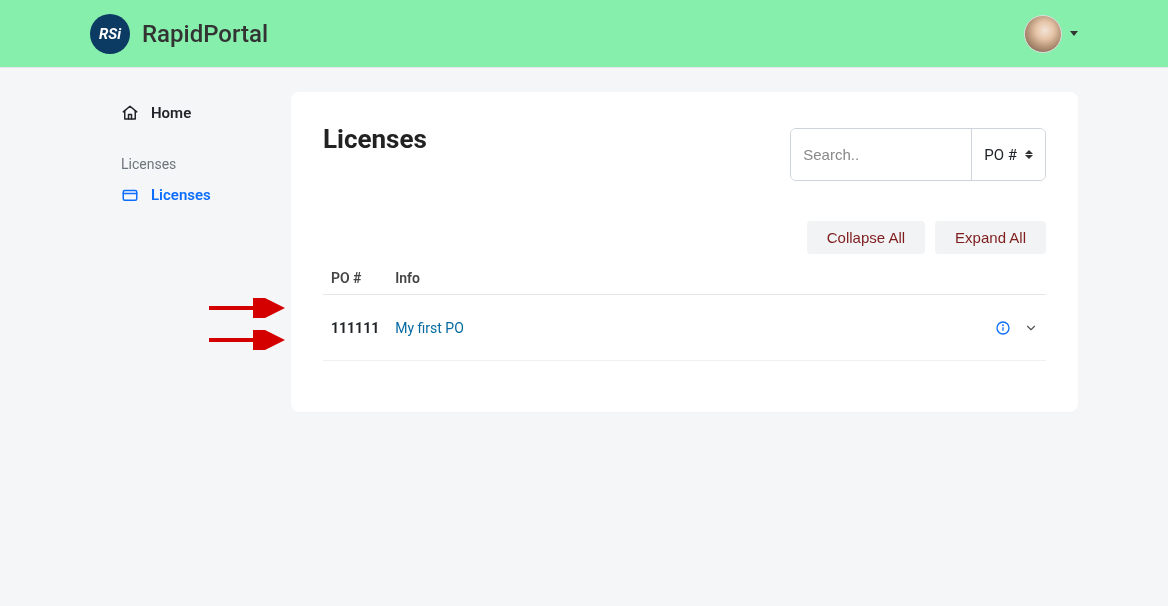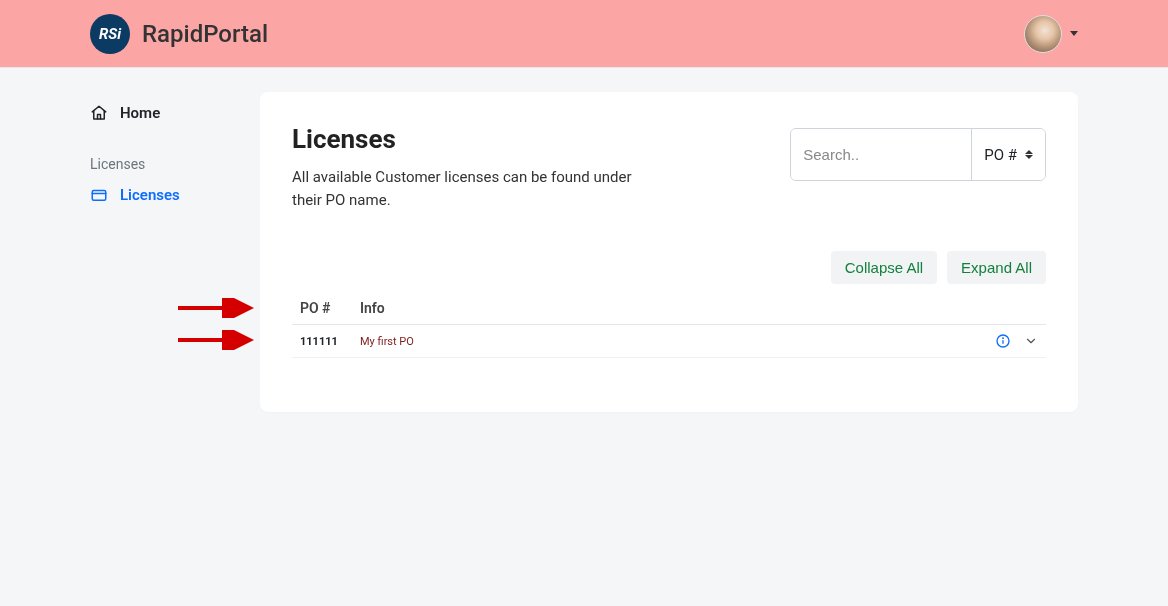--- a/index.html
+++ b/index.html
@@ -5,21 +5,21 @@
   * { box-sizing: border-box; margin: 0; padding: 0; }
   body {
     font-family: -apple-system, BlinkMacSystemFont, "Segoe UI", Roboto, sans-serif;
     background: #f5f6f8;
     width: 1168px;
     height: 606px;
     overflow: hidden;
     color: #212529;
   }
   .topbar {
-    background: #fca5a5;
+    background: #86efac;
     height: 68px;
     border-bottom: 1px solid #e4e6eb;
     display: flex;
     align-items: center;
     padding: 0 90px 0 90px;
     justify-content: space-between;
   }
   .brand {
     display: flex;
     align-items: center;
@@ -60,20 +60,21 @@
     width: 0;
     height: 0;
     border-left: 4px solid transparent;
     border-right: 4px solid transparent;
     border-top: 5px solid #333;
   }
   .layout {
     display: flex;
     padding: 24px 90px 0 90px;
     gap: 20px;
+    margin-left: 31px;
   }
   .sidebar {
     width: 150px;
     padding-top: 4px;
   }
   .side-item {
     display: flex;
     align-items: center;
     gap: 12px;
     padding: 8px 0;
@@ -170,47 +171,47 @@
   .actions-row {
     display: flex;
     justify-content: flex-end;
     gap: 10px;
     margin-top: 40px;
     margin-bottom: 8px;
   }
   .action-btn {
     background: #f1f3f5;
     border: none;
-    padding: 8px 14px;
+    padding: 8px 20px;
     border-radius: 4px;
     font-size: 15px;
-    color: #15803d;
+    color: #7f1d1d;
     cursor: pointer;
   }
   table {
     width: 100%;
     border-collapse: collapse;
     margin-top: 4px;
   }
   thead th {
     text-align: left;
     font-size: 14px;
     font-weight: 600;
     color: #444;
     padding: 8px 8px;
     border-bottom: 1px solid #e5e7eb;
   }
   tbody td {
-    padding: 8px 8px;
-    font-size: 11px;
+    padding: 24px 8px;
+    font-size: 14px;
     border-bottom: 1px solid #f0f0f0;
     vertical-align: middle;
   }
   tbody td.po { font-weight: 700; width: 60px; }
-  tbody td.info { color: #7f1d1d; }
+  tbody td.info { color: #0369a1; }
   tbody td.trail { text-align: right; white-space: nowrap; width: 60px;}
   .info-icon {
     width: 16px; height: 16px;
     display:inline-flex;align-items:center;justify-content:center;
     cursor:pointer;
     margin-right:10px;
     vertical-align:middle;
   }
   .chevron {
     width: 14px; height: 14px;
@@ -286,21 +287,20 @@
               <polygon points="0 0, 8 4, 0 8" fill="#d40000"></polygon>
             </marker>
           </defs>
           <line x1="0" y1="10" x2="68" y2="10" stroke="#d40000" stroke-width="4" marker-end="url(#ah2)"></line>
         </svg>
     </div>
 
     <div class="card-head">
       <div>
         <h1 class="page-title">Licenses</h1>
-        <p class="page-desc">All available Customer licenses can be found under their PO name.</p>
       </div>
       <div class="search-group">
         <input class="search-input" placeholder="Search.." style="">
         <div class="search-select">
           <span>PO #</span>
           <span class="sort-icon">
               <span class="up"></span>
               <span class="down"></span>
             </span>
         </div>

